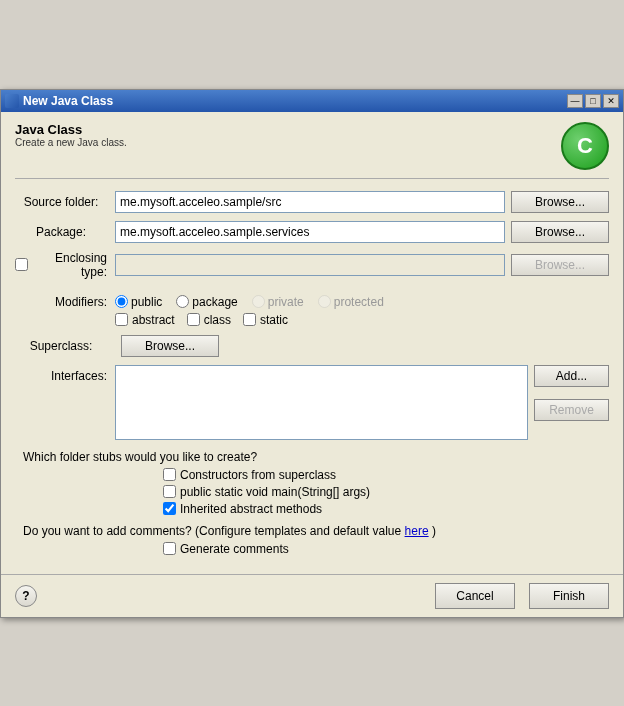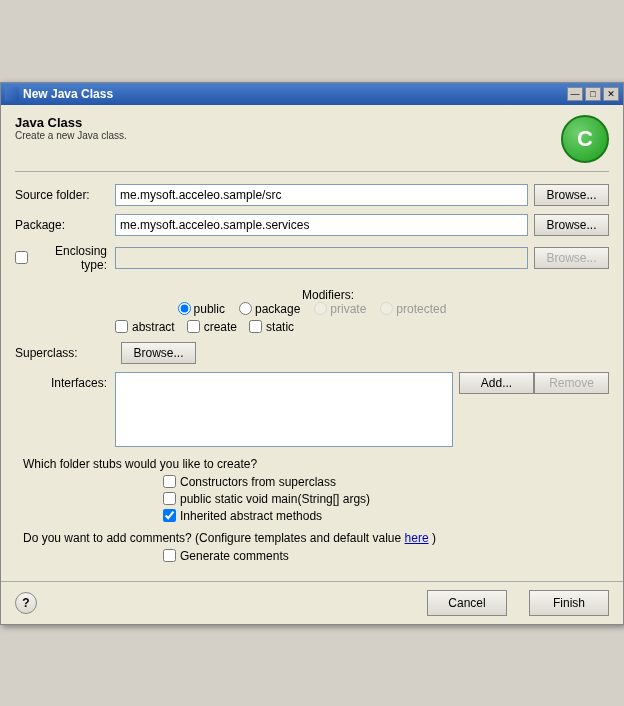--- a/index.html
+++ b/index.html
@@ -92,38 +92,38 @@
       color: white;
       border: 2px solid #1a7a1a;
     }
     .form-row {
       display: flex;
       align-items: center;
       margin-bottom: 8px;
     }
     .form-label {
       width: 100px;
-      text-align: left;
+      text-align: center;
       padding-right: 8px;
       font-size: 12px;
       color: #000;
       flex-shrink: 0;
     }
     .form-input {
       flex: 1;
       height: 22px;
       border: 1px solid #7f9db9;
       background: white;
       padding: 2px 4px;
       font-size: 12px;
       outline: none;
     }
     .browse-btn {
       margin-left: 6px;
-      width: 75px;
+      width: 98px;
       height: 22px;
       background: linear-gradient(to bottom, #f5f4ef, #dbd9d0);
       border: 1px solid #888;
       font-size: 12px;
       cursor: pointer;
       flex-shrink: 0;
     }
     .browse-btn:disabled {
       color: #aaa;
       cursor: default;
@@ -154,21 +154,20 @@
     .separator {
       height: 8px;
     }
     .modifiers-section {
       margin-bottom: 8px;
     }
     .modifiers-row1 {
       display: flex;
       align-items: center;
       margin-bottom: 4px;
-      flex-direction: column;
     }
     .modifiers-label {
       width: 100px;
       text-align: right;
       padding-right: 8px;
       font-size: 12px;
       color: #000;
       flex-shrink: 0;
     }
     .radio-group {
@@ -208,21 +207,22 @@
       padding-top: 4px;
     }
     .interfaces-list {
       flex: 1;
       height: 75px;
       border: 1px solid #7f9db9;
       background: white;
     }
     .interfaces-buttons {
       display: flex;
-      gap: 0;
+      flex-direction: column;
+      gap: 12px;
       margin-left: 6px;
     }
     .small-btn {
       width: 75px;
       height: 22px;
       background: linear-gradient(to bottom, #f5f4ef, #dbd9d0);
       border: 1px solid #888;
       font-size: 12px;
       cursor: pointer;
     }
@@ -281,21 +281,21 @@
       background: linear-gradient(to bottom, #f5f4ef, #dbd9d0);
       font-size: 12px;
       font-weight: bold;
       cursor: pointer;
       display: flex;
       align-items: center;
       justify-content: center;
     }
     .footer-buttons {
       display: flex;
-      gap: 22px;
+      gap: 14px;
     }
     .action-btn {
       width: 80px;
       height: 26px;
       background: linear-gradient(to bottom, #f5f4ef, #dbd9d0);
       border: 1px solid #888;
       font-size: 12px;
       cursor: pointer;
     }
     .radio-disabled {
@@ -382,21 +382,21 @@
           </label>
         </div>
       </div>
       <div class="modifiers-row2">
         <label class="checkbox-label">
           <input type="checkbox" style="">
           <span>abstract</span>
         </label>
         <label class="checkbox-label">
           <input type="checkbox" style="">
-          <span>create</span>
+          <span>class</span>
         </label>
         <label class="checkbox-label">
           <input type="checkbox" style="">
           <span>static</span>
         </label>
       </div>
     </div>
 
     <div class="form-row">
       <label class="form-label">Superclass:</label>

